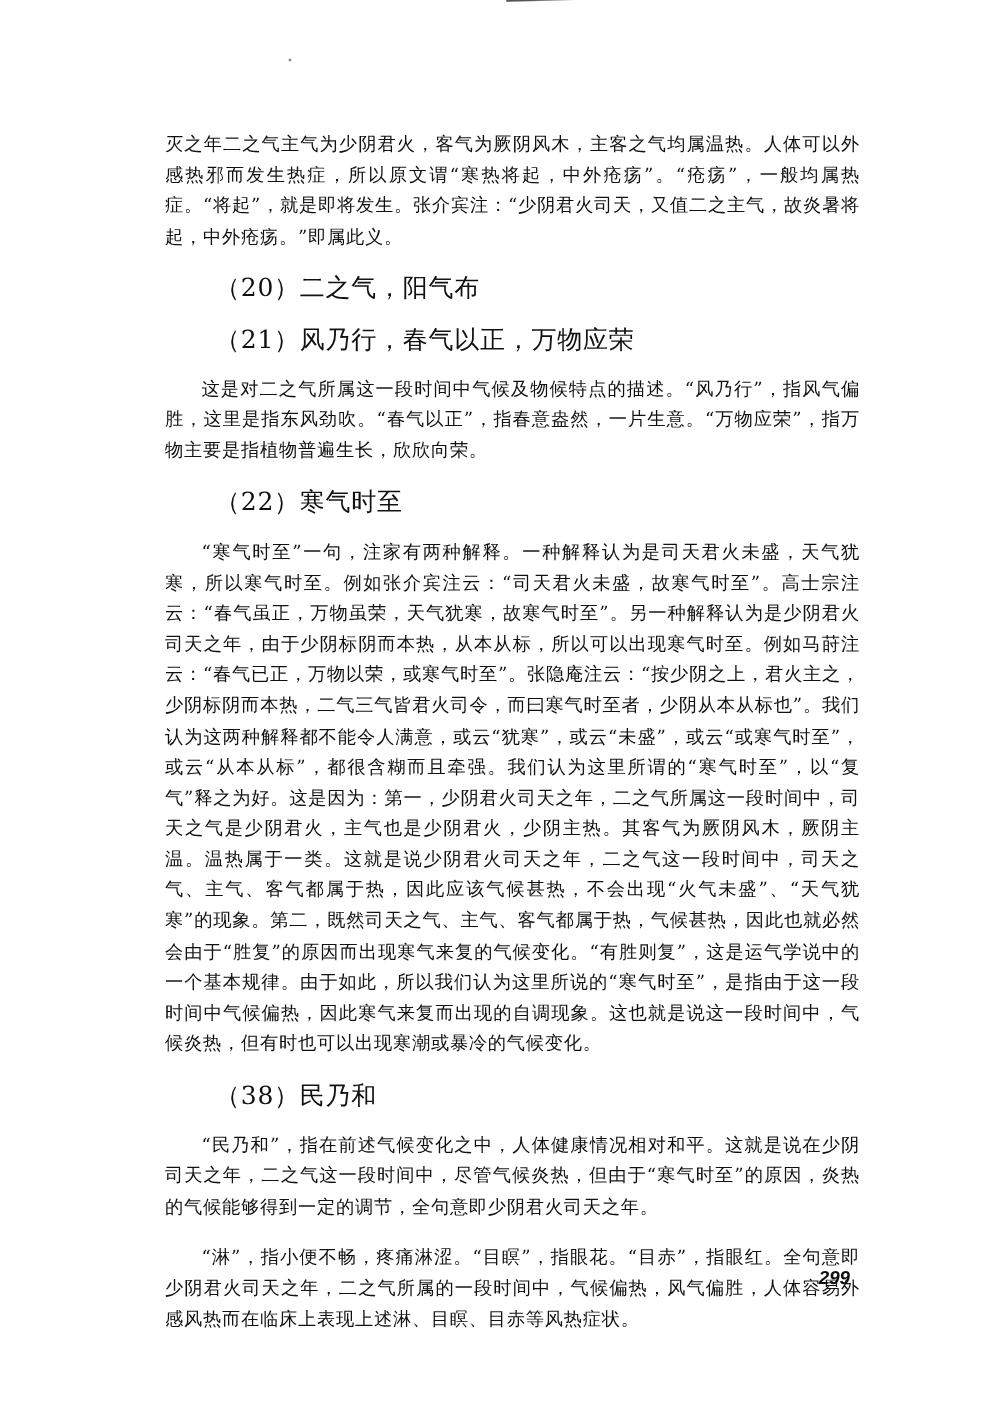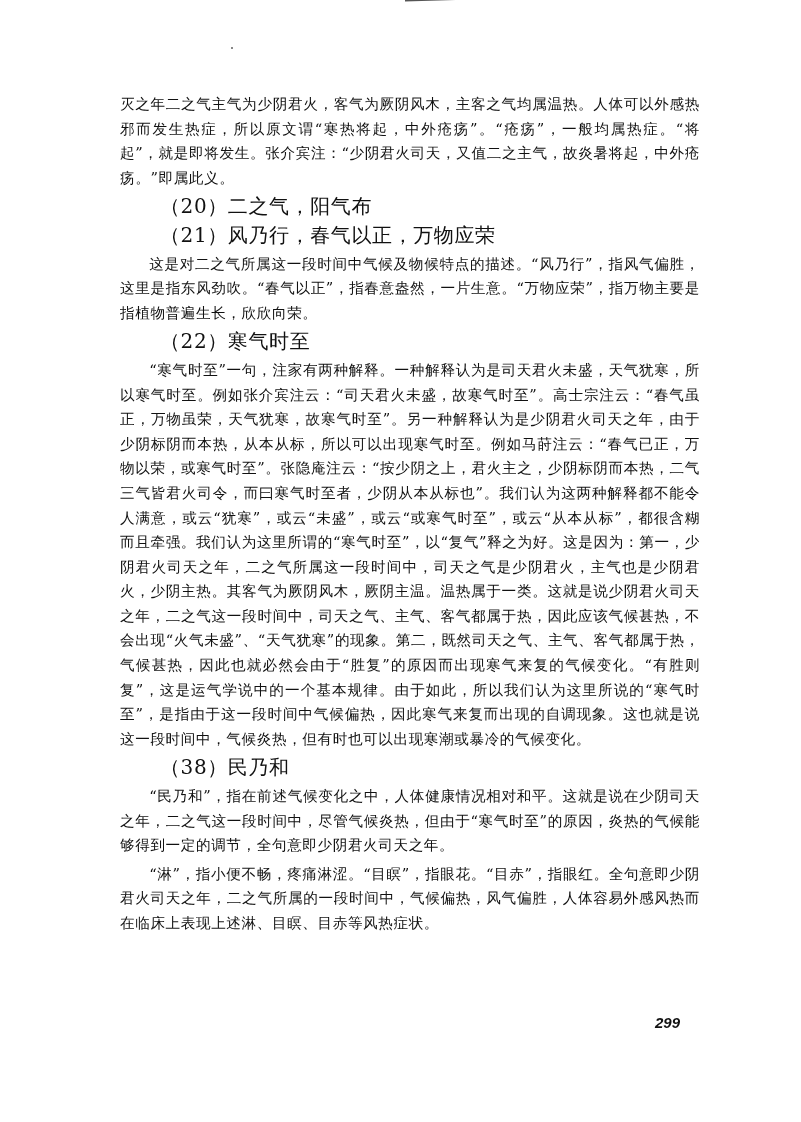--- a/index.html
+++ b/index.html
@@ -11,21 +11,21 @@
   .speck { position: absolute; width: 2px; height: 2px; background: #888; }
   .page {
     position: absolute; left: 116px; top: 88px; width: 588px;
     font-family: "DejaVu Serif", "Liberation Serif", serif;
     color: #111;
     font-size: 14.6px;
     line-height: 24.6px;
     letter-spacing: 0.6px;
     text-align: justify;
   }
-  .page p { margin: 4px; }
+  .page p { margin: 16px; }
   .indent { text-indent: 2em; }
   .heading { padding-left: 2em; font-weight: normal; margin: 0; font-size: 20px; }
   .page-number {
     position: absolute; left: 655px; top: 1014px;
     font-family: Liberation Sans, sans-serif; font-style: italic; font-weight: bold;
     font-size: 15px; color: #111;
   }
 </style>
 </head>
 <body>

